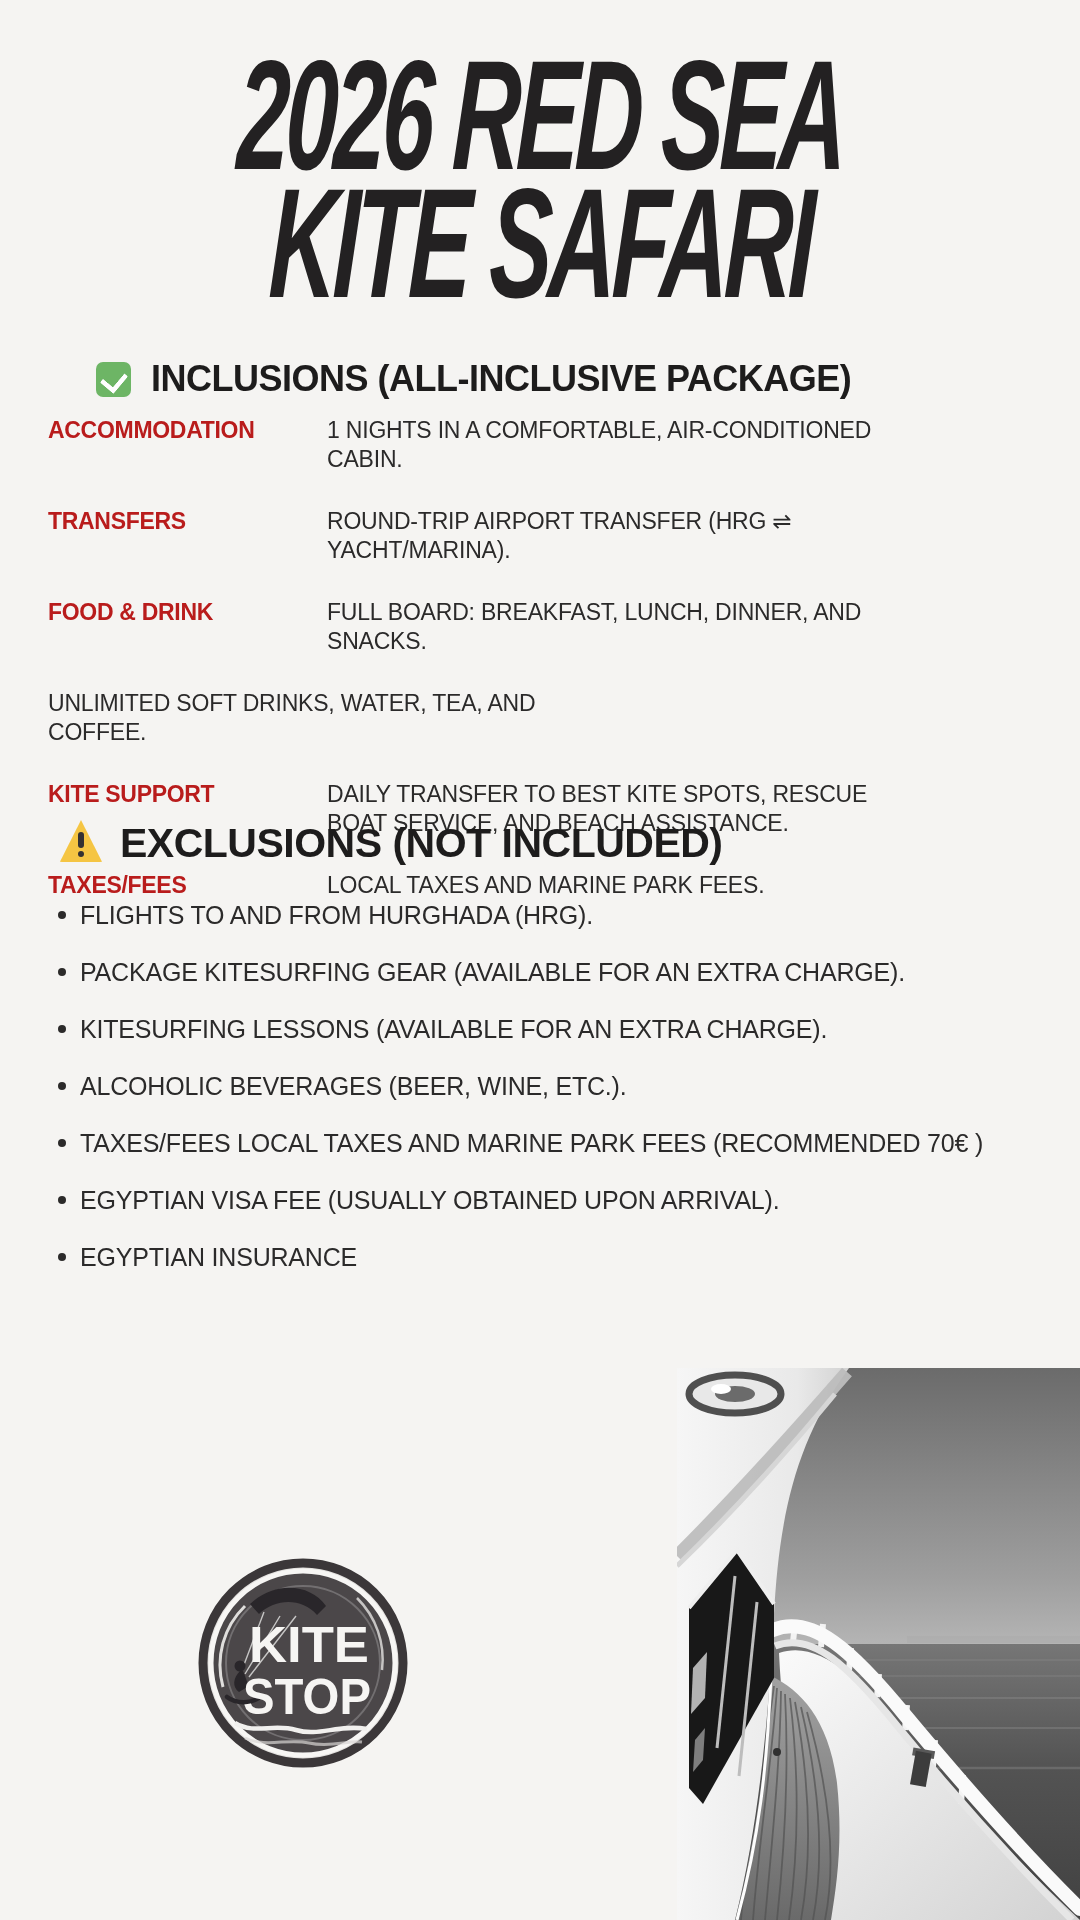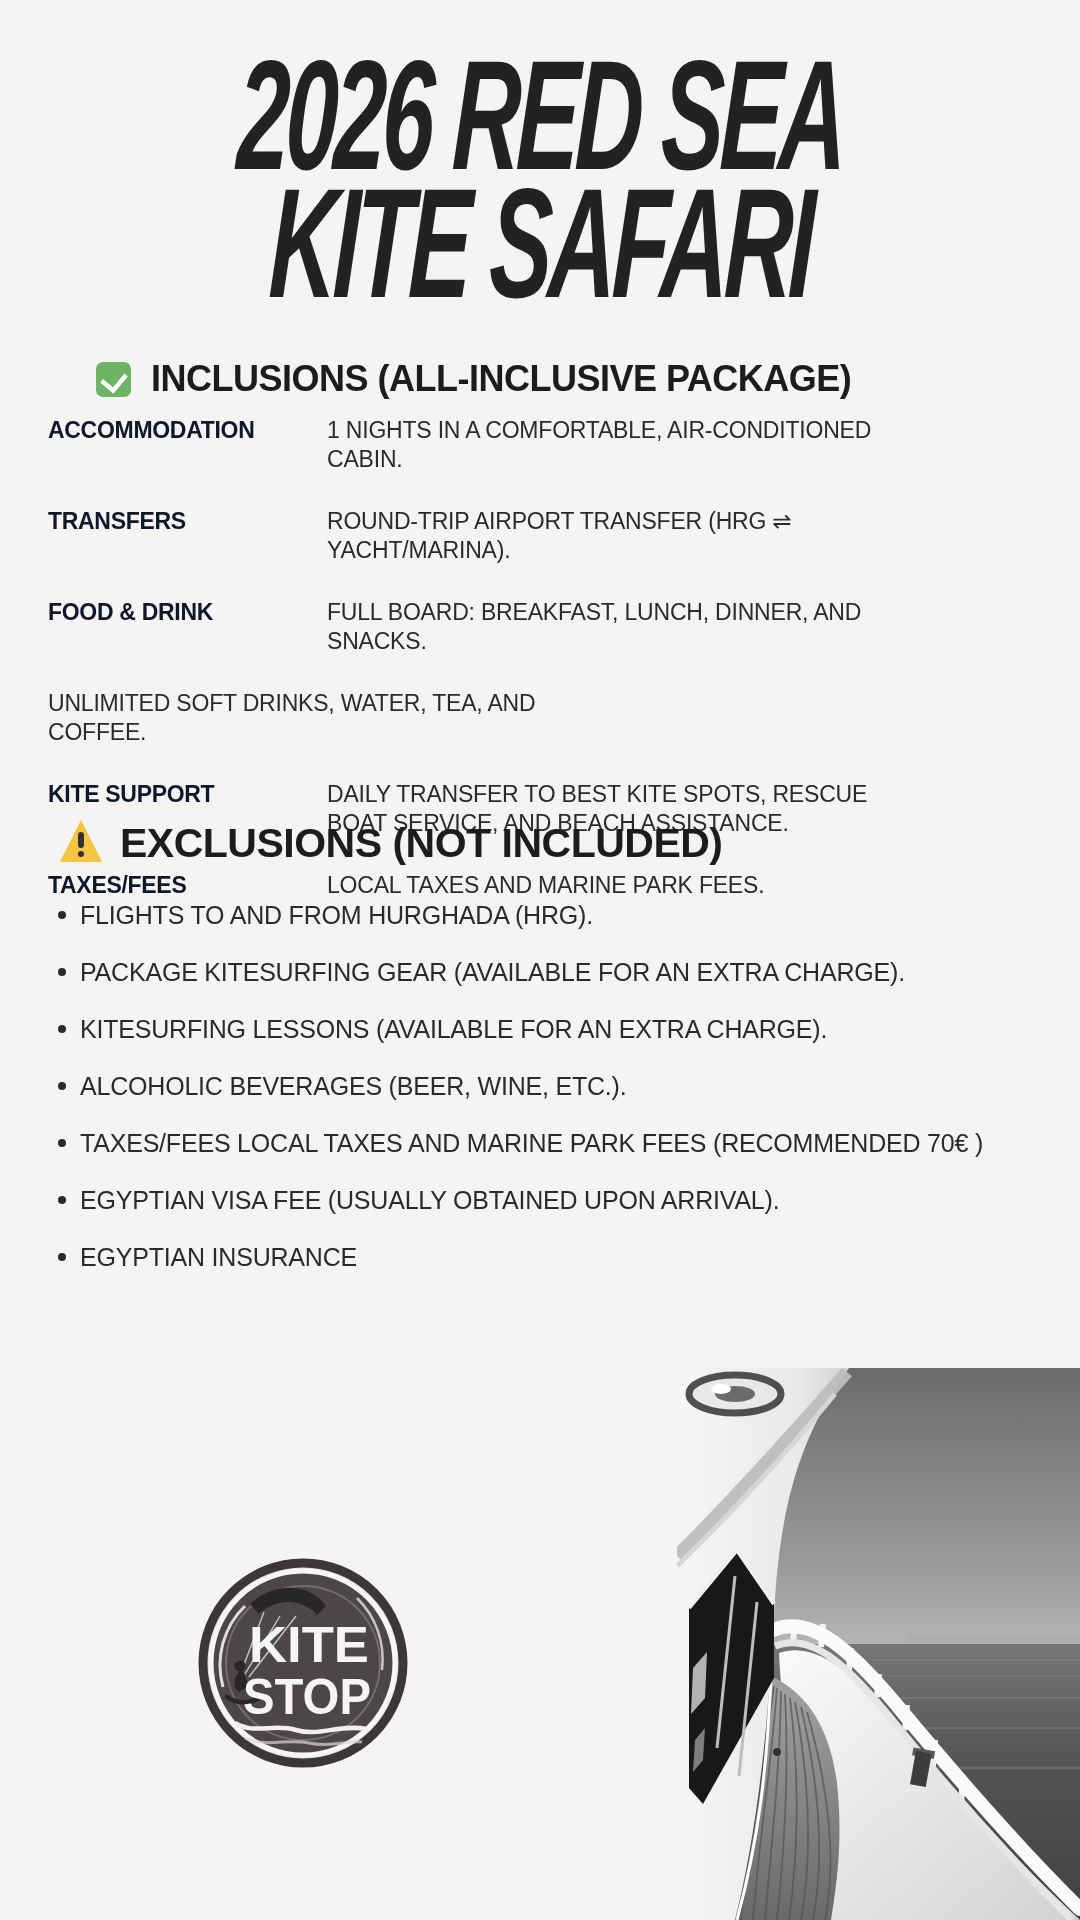--- a/index.html
+++ b/index.html
@@ -81,21 +81,21 @@
   .inc-row {
     display: flex;
     margin-bottom: 33px;
     line-height: 29px;
   }
   .inc-row .inc-label {
     flex: 0 0 279px;
     font-size: 23px;
     font-weight: 700;
     letter-spacing: -0.3px;
-    color: #0f172a;
+    color: #b91c1c;
   }
   .inc-row .inc-value {
     font-size: 23px;
     font-weight: 400;
     letter-spacing: -0.2px;
     color: #2b2a2a;
     max-width: 580px;
   }
 
   

